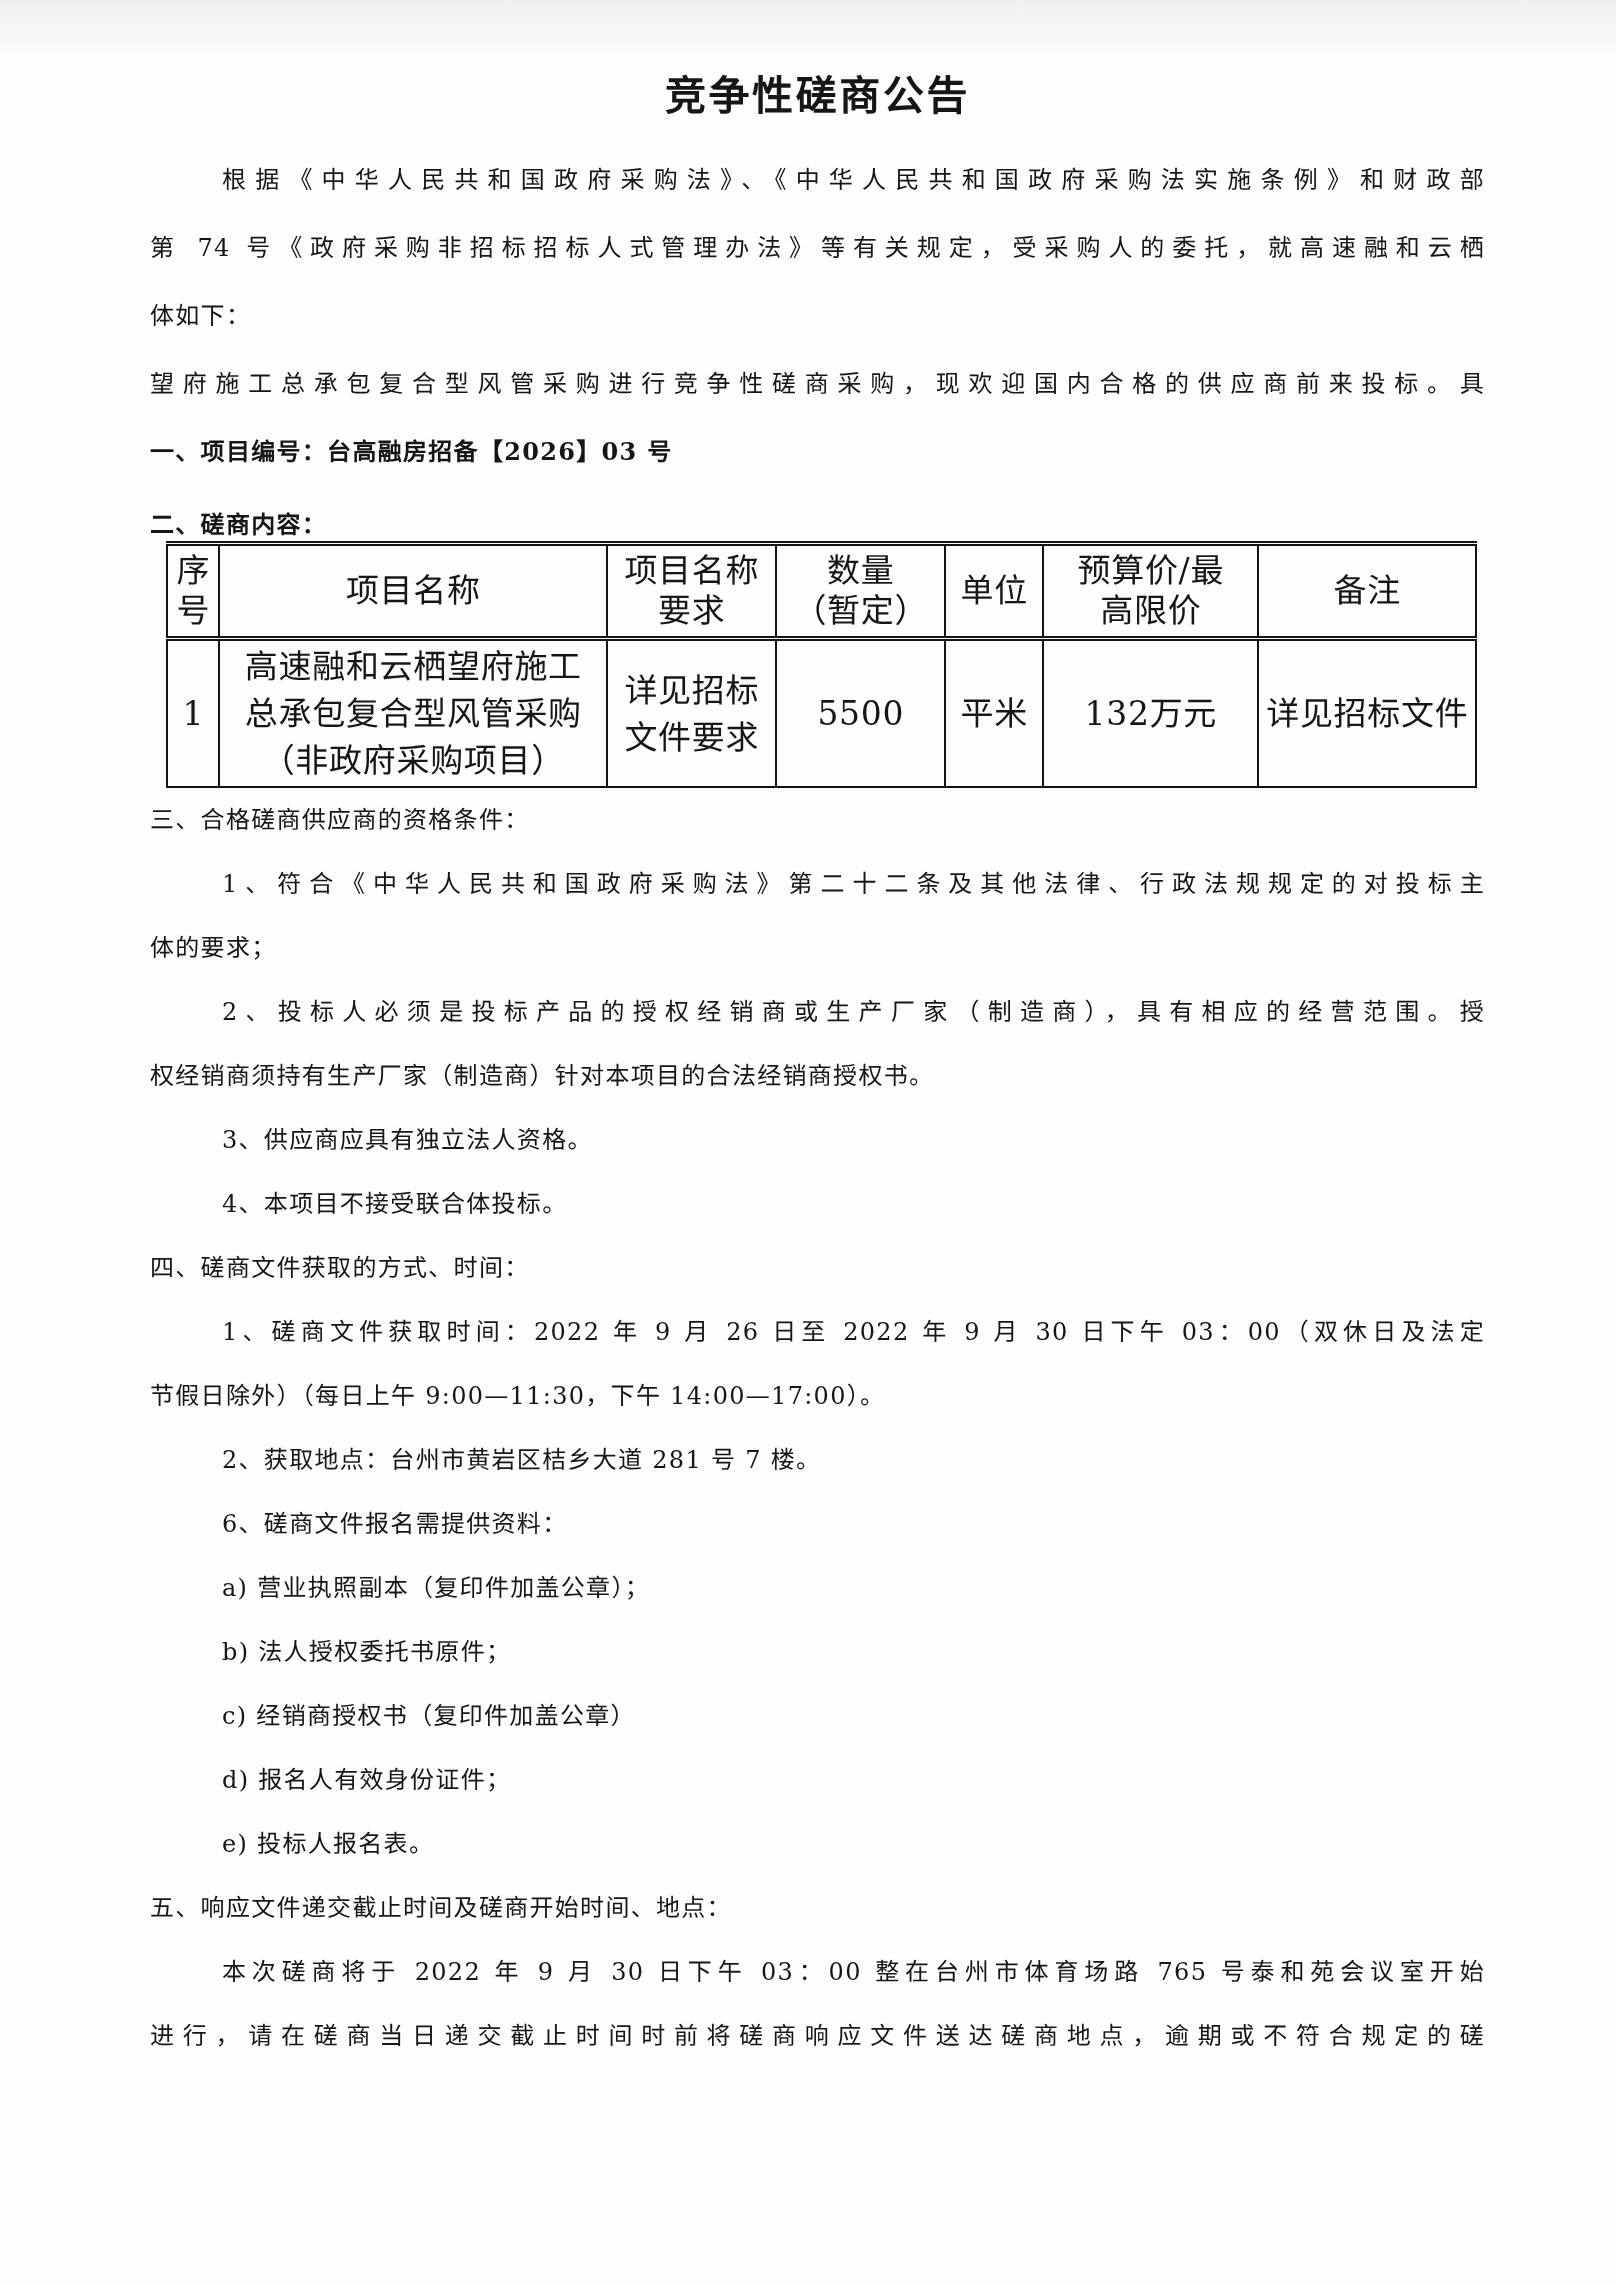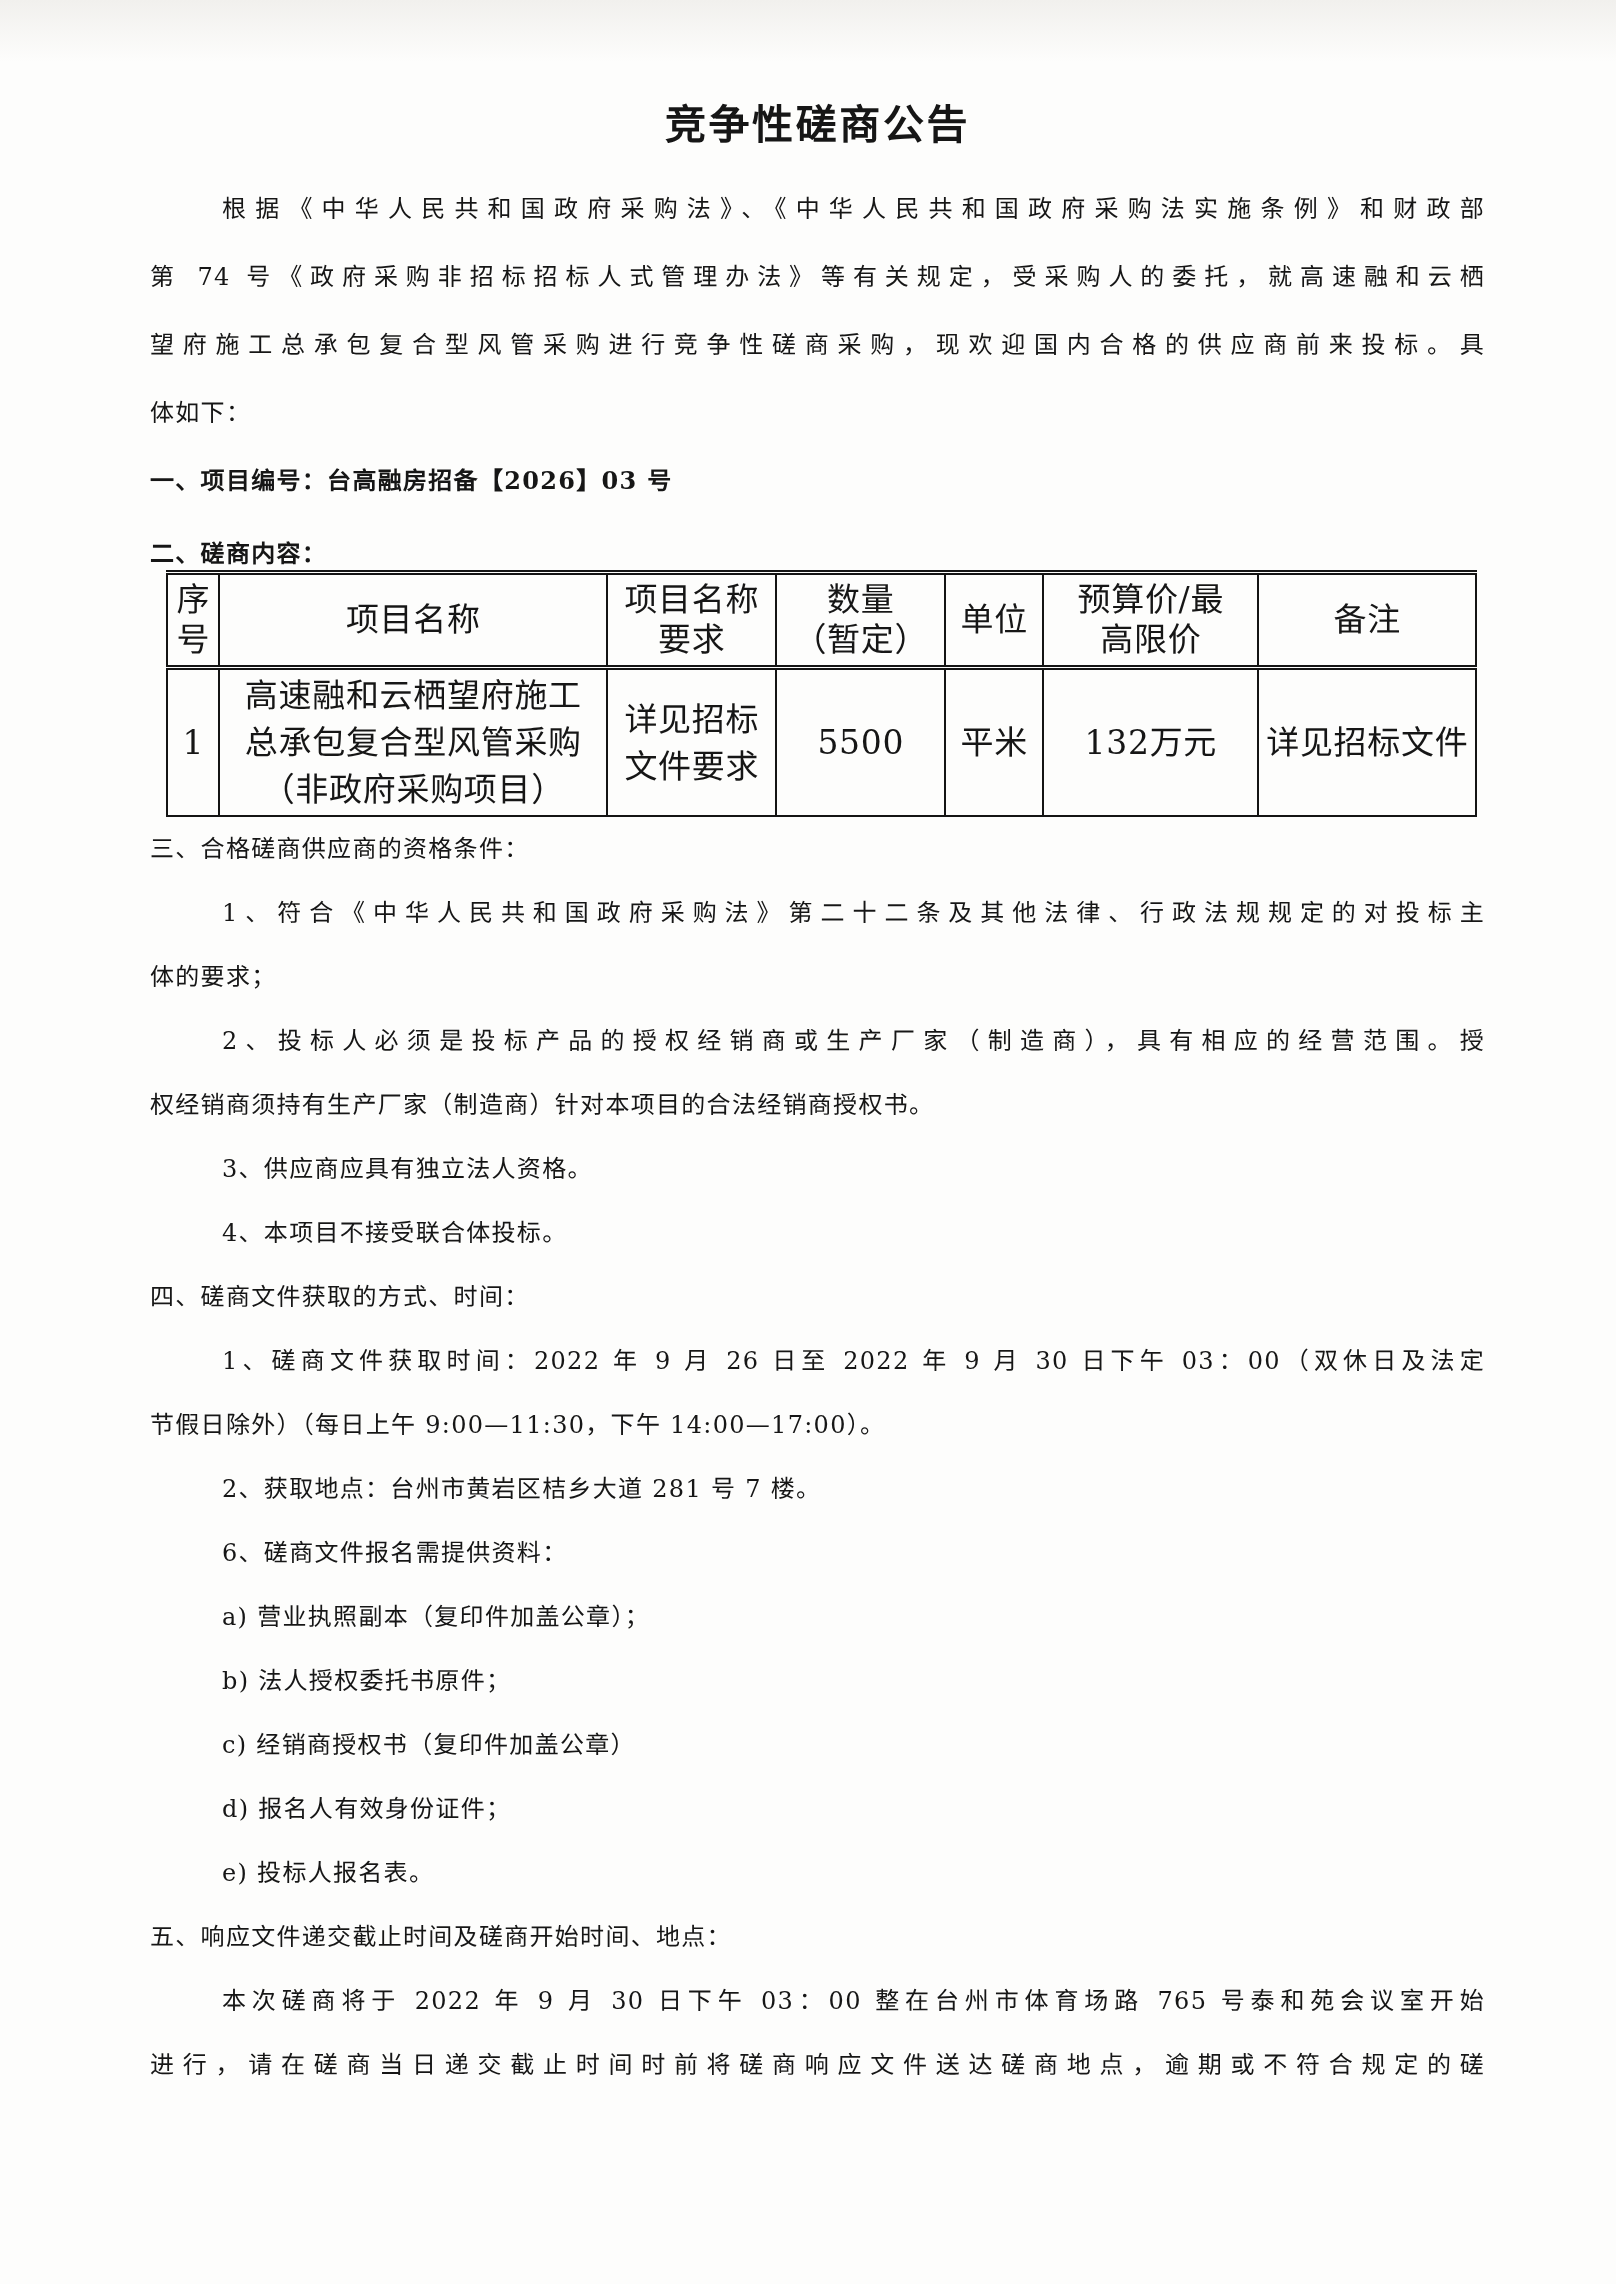--- a/index.html
+++ b/index.html
@@ -23,21 +23,21 @@
     top: 0; left: 0; right: 0;
     height: 62px;
     background: linear-gradient(#f1f0ed, #fdfdfc);
     pointer-events: none;
   }
   .content {
     position: relative;
     padding: 0 131px 0 150px; 
   }
   .title {
-    margin: 102px 0 0 0;
+    margin: 73px 0 0 0;
     height: 87px;
     font-size: 41px;
     line-height: 46px;
     font-weight: bold;
     text-align: center;
     letter-spacing: 2.6px;
   }
   .ln {
     position: relative;
     font-size: 24px;
@@ -90,22 +90,22 @@
 <body>
 
 <div class="page">
   <div class="scan-edge"></div>
   <div class="content">
 
     <div class="title">竞争性磋商公告</div>
 
     <div class="ln l105 ind j"><span class="stretch">根据《中华人民共和国政府采购法》、《中华人民共和国政府采购法实施条例》和财政部</span></div>
     <div class="ln l105 j"><span class="stretch">第 74 号《政府采购非招标招标人式管理办法》等有关规定，受采购人的委托，就</span><span class="bold stretch">高速融和云栖</span></div>
+    <div class="ln l105">体如下：</div>
     <div class="ln l105 j"><span class="bold stretch">望府施工总承包复合型风管采购</span><span class="stretch">进行竞争性磋商采购，现欢迎国内合格的供应商前来投标。具</span></div>
-    <div class="ln l105">体如下：</div>
 
     <div class="ln h-s1">一、项目编号：台高融房招备【2026】03 号</div>
     <div class="ln h-s2">二、磋商内容：</div>
 
     <table class="items">
       <colgroup>
         <col style="width:52px">
         <col style="width:388px">
         <col style="width:169px">
         <col style="width:169px">

